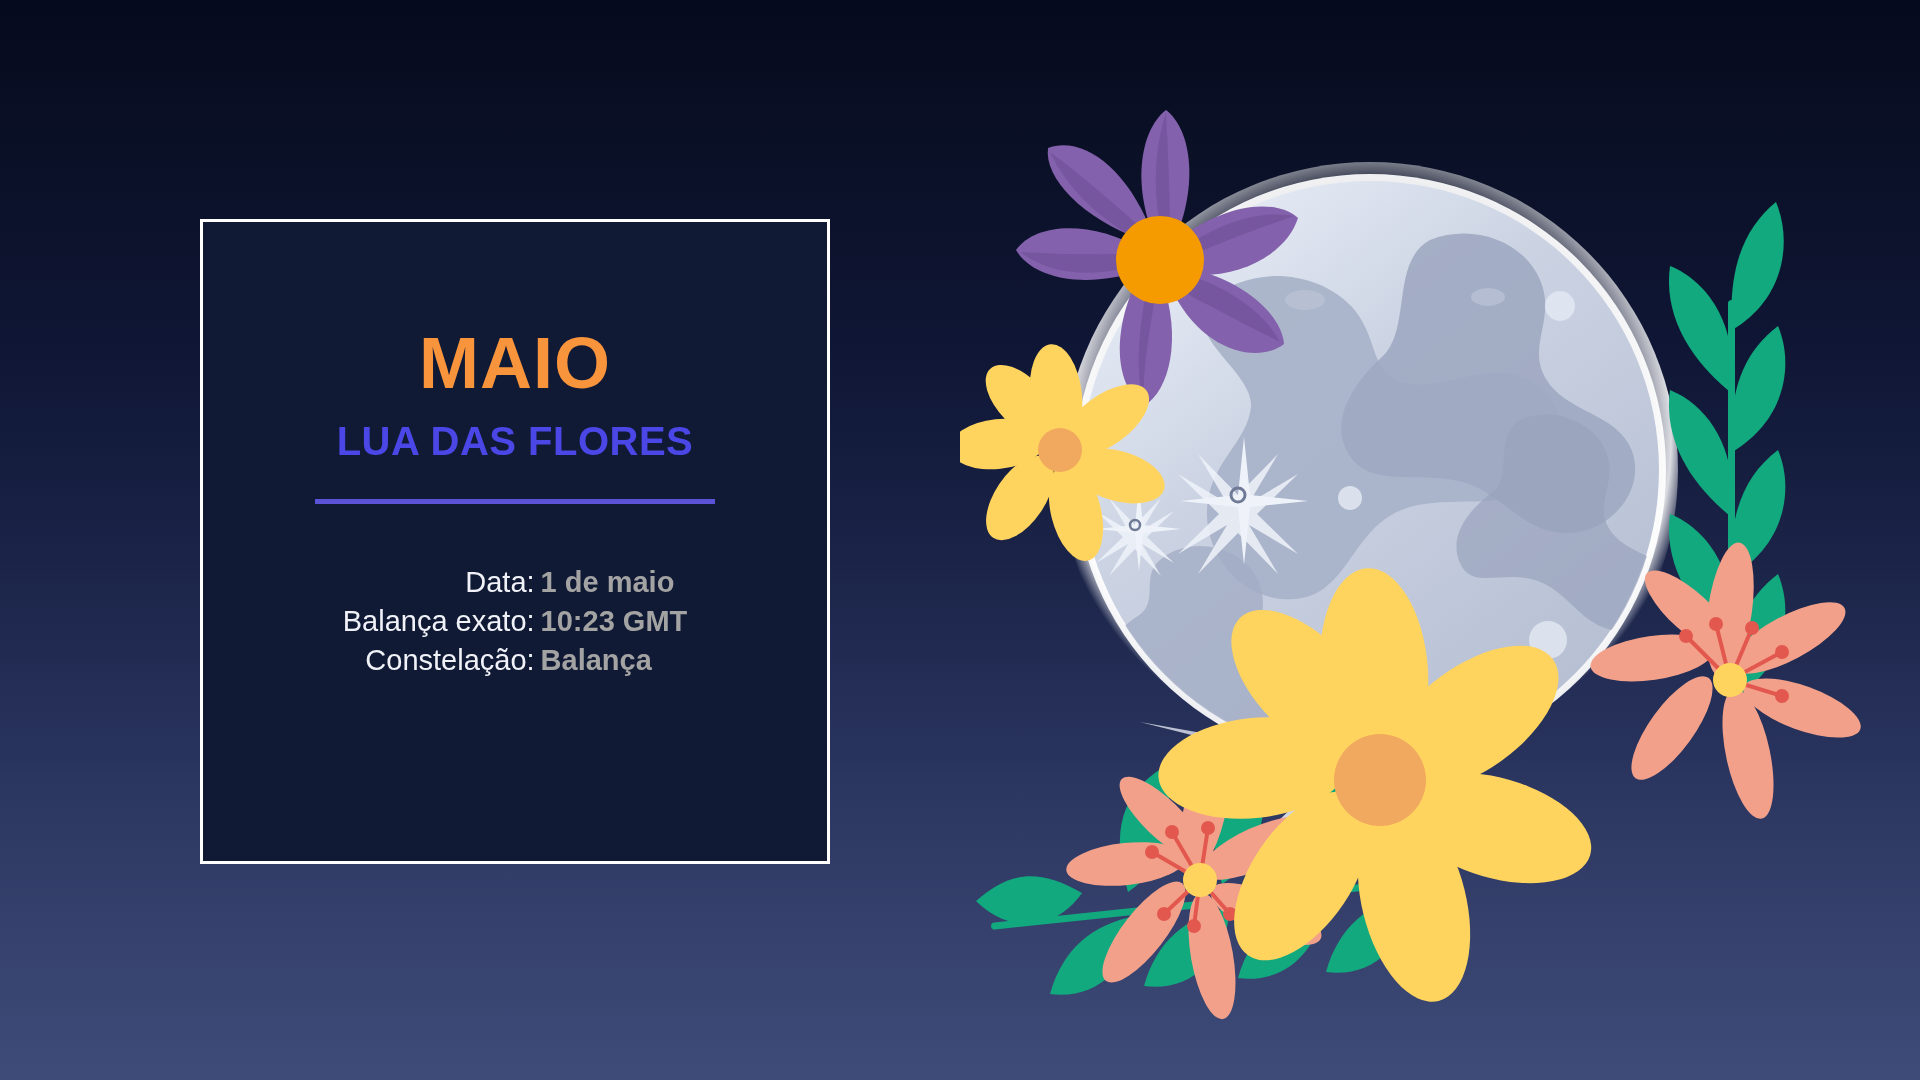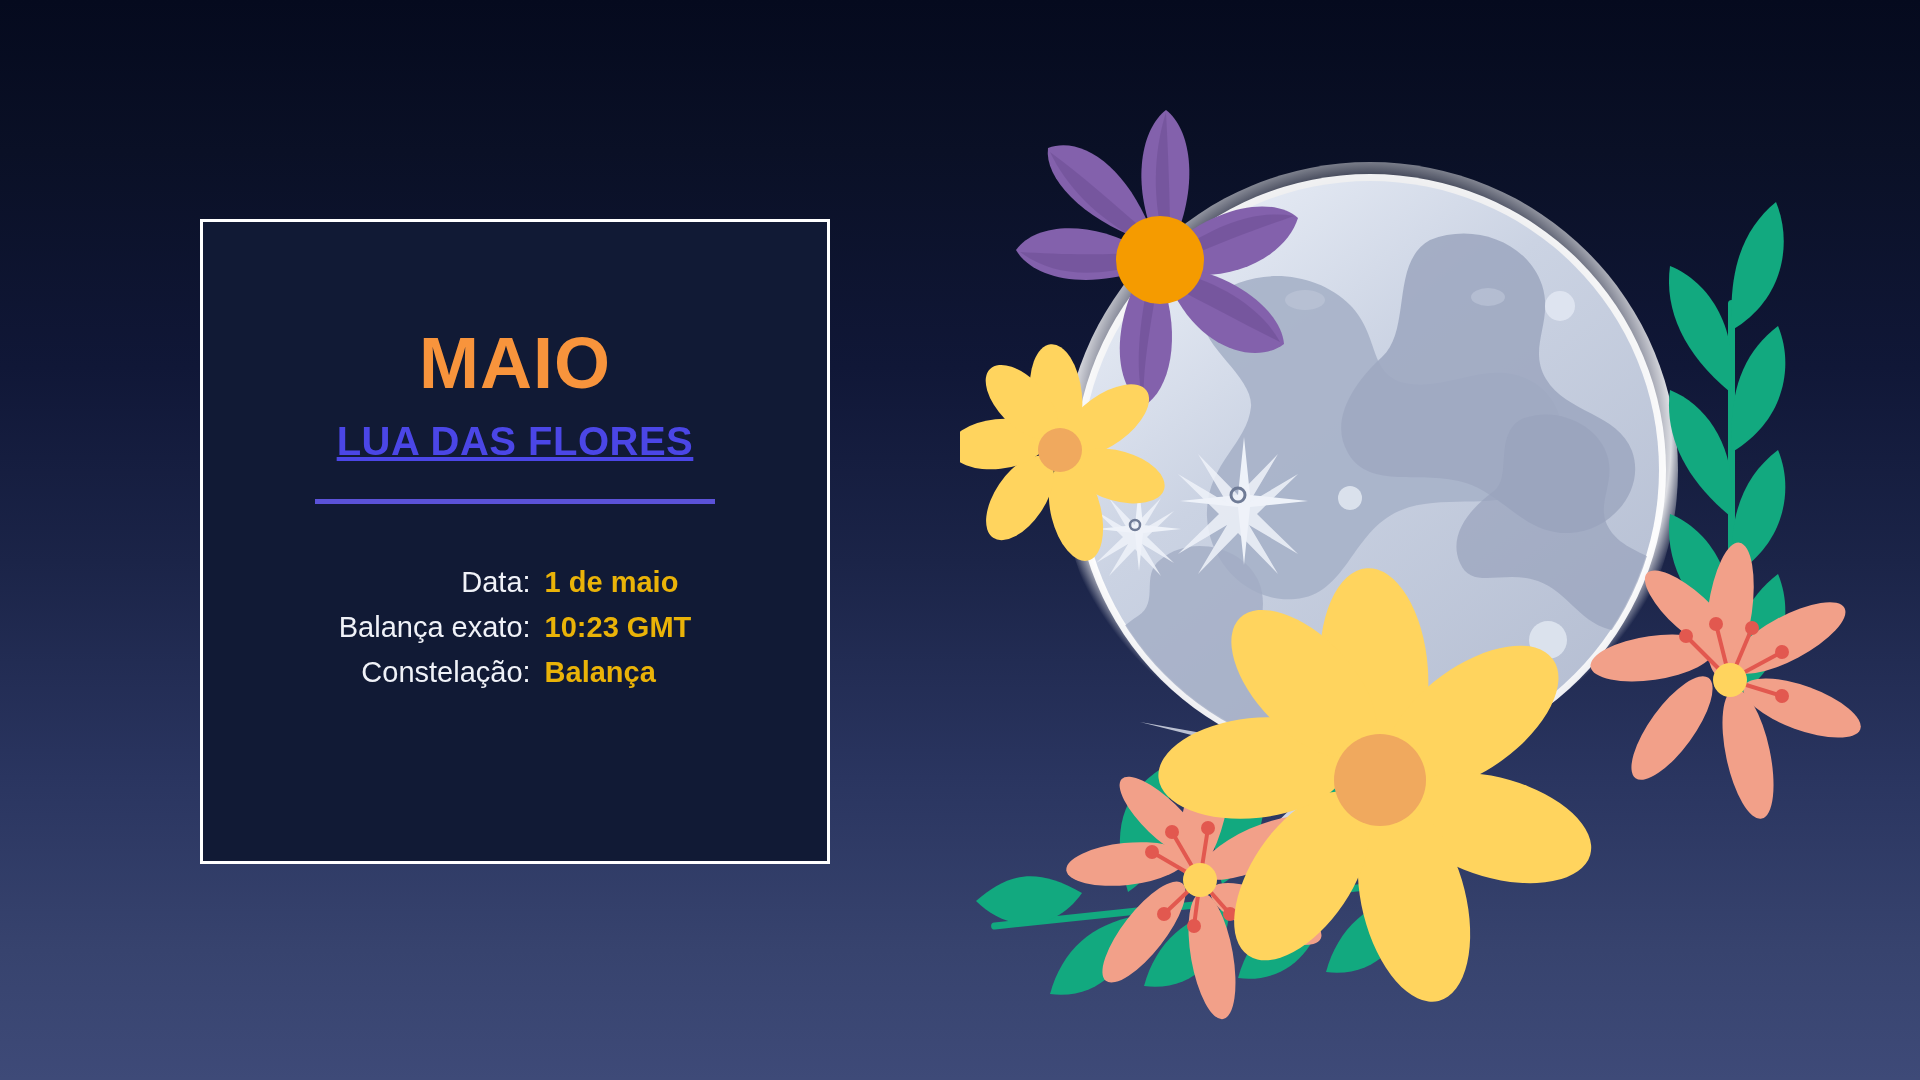--- a/index.html
+++ b/index.html
@@ -37,44 +37,44 @@
     letter-spacing:1px;
     color:#f8943c;
     line-height:1;
   }
   #moon-name{
     margin-top:22px;
     font-size:40px; font-weight:700;
     letter-spacing:0.5px;
     color:#4b46e6;
     line-height:1;
-    text-decoration:underline;
   }
   #divider{
     margin-top:38px;
     width:400px; height:5px;
     background:#5b52d8;
   }
   #details{
     margin-top:62px;
     display:grid;
     grid-template-columns:auto auto;
     column-gap:14px;
     row-gap:12px;
     align-items:baseline;
+    gap:6px;
   }
   .det-label{
     font-size:29px; font-weight:400;
     color:#f0f2f8;
     text-align:right;
     white-space:nowrap;
   }
   .det-value{
     font-size:29px; font-weight:700;
-    color:#eab308;
+    color:#a3a3a3;
     white-space:nowrap;
   }
 
   
   #artwork{
     position:absolute;
     left:960px; top:0;
     width:960px; height:1080px;
   }
   #artwork svg{ display:block; width:100%; height:100%; }

